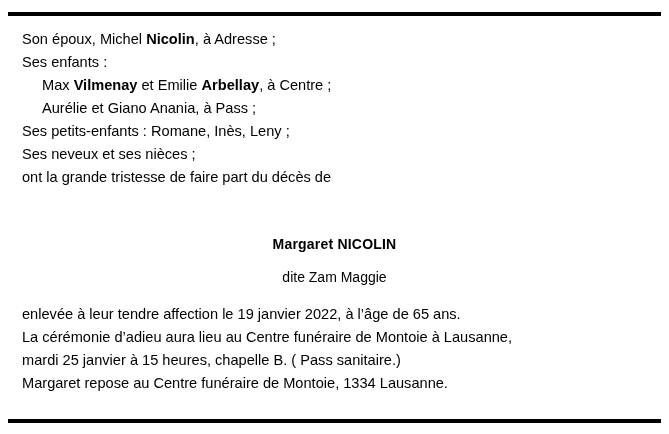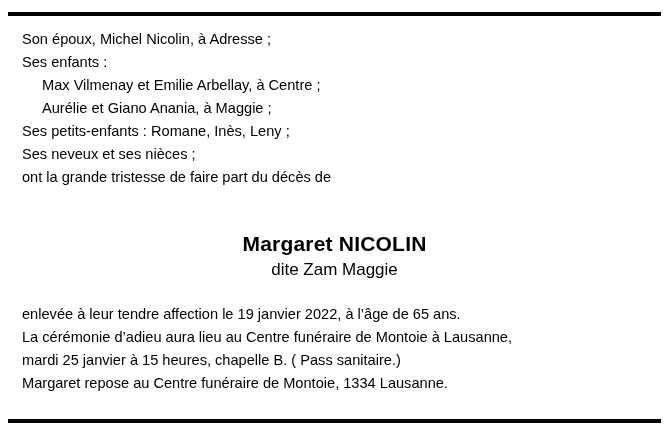--- a/index.html
+++ b/index.html
@@ -46,60 +46,60 @@
   }
   .line {
     font-size: 14.6px;
     line-height: 23px;
     white-space: pre-wrap;
   }
   .line.indent {
     padding-left: 20px;
   }
   b, .bold {
-    font-weight: normal;
+    font-weight: bold;
   }
   .deceased-block {
     position: absolute;
     left: 0;
     right: 0;
     top: 232px;
     text-align: center;
   }
   .deceased-name {
-    font-size: 21px;
+    font-size: 14px;
     font-weight: bold;
     line-height: 24px;
     letter-spacing: 0.2px;
   }
   .deceased-alias {
-    font-size: 17px;
+    font-size: 14px;
     line-height: 23px;
-    margin-top: 2px;
+    margin-top: 10px;
   }
   .closing-block {
     position: absolute;
     left: 22px;
     right: 16px;
     top: 303px;
   }
 </style>
 </head>
 <body>
 
 <div class="notice">
 
   <div class="rule-top"></div>
 
   <div class="body-block">
     <div>
         <div class="line"><span>Son époux, Michel </span><span class="bold">Nicolin</span><span>, à Adresse ;</span></div>
         <div class="line"><span>Ses enfants :</span></div>
         <div class="line indent"><span>Max </span><span class="bold">Vilmenay</span><span> et Emilie </span><span class="bold">Arbellay</span><span>, à Centre ;</span></div>
-        <div class="line indent"><span>Aurélie et Giano Anania, à Maggie ;</span></div>
+        <div class="line indent"><span>Aurélie et Giano Anania, à Pass ;</span></div>
         <div class="line"><span>Ses petits-enfants : Romane, Inès, Leny ;</span></div>
         <div class="line"><span>Ses neveux et ses nièces ;</span></div>
         <div class="line"><span>ont la grande tristesse de faire part du décès de</span></div>
       </div>
   </div>
 
   <div class="deceased-block">
     <div class="deceased-name">Margaret NICOLIN</div>
     <div class="deceased-alias">dite Zam Maggie</div>
   </div>

